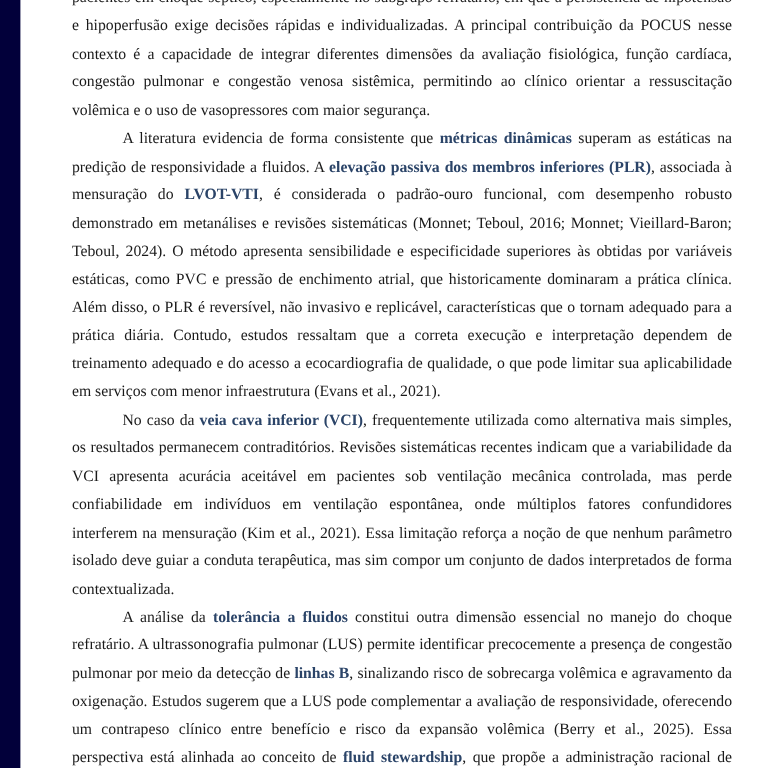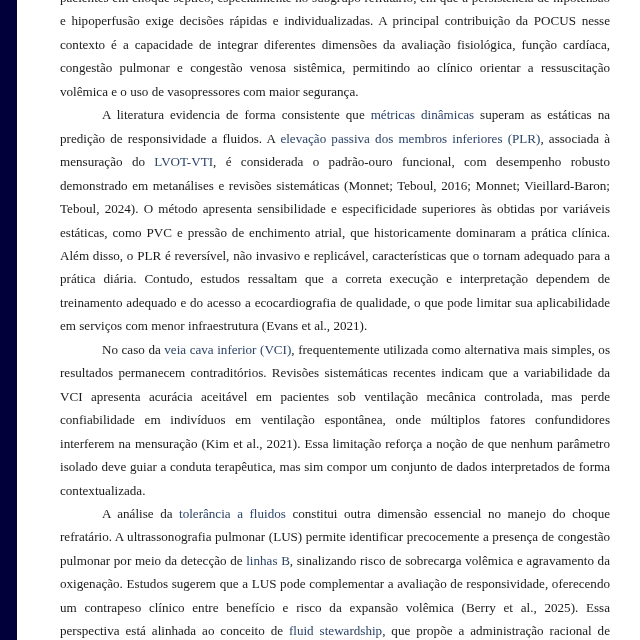--- a/index.html
+++ b/index.html
@@ -52,21 +52,21 @@
     text-indent: 42px;
     -webkit-hyphens: none;
     hyphens: none;
   }
 
   p.para.cont {
     text-indent: 0;
   }
 
   b.term {
-    font-weight: normal;
+    font-weight: bold;
     color: #2b4468;
   }
 </style>
 </head>
 <body>
 
 <div id="page">
 
   <div id="edge-bar"></div>
 

